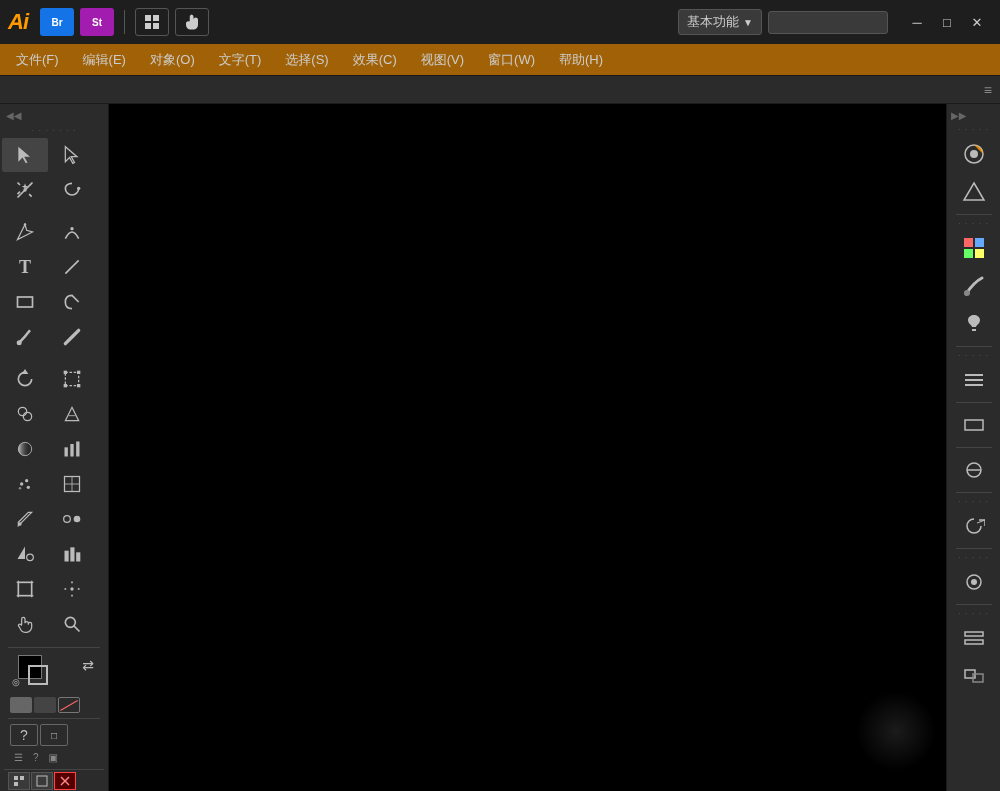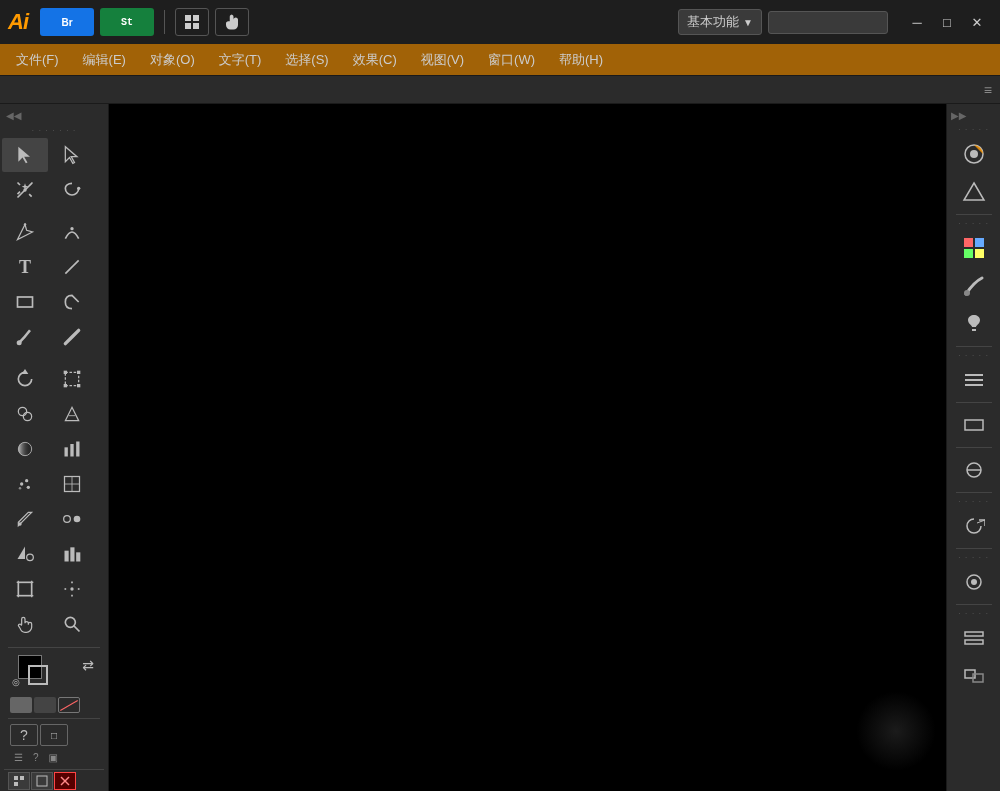--- a/index.html
+++ b/index.html
@@ -25,32 +25,32 @@
     }
     #ai-logo {
       font-size: 22px;
       font-weight: bold;
       color: #ff9a00;
       font-style: italic;
       margin-right: 6px;
       letter-spacing: -1px;
     }
     .app-icon {
-      width: 54px;
+      width: 34px;
       height: 28px;
       display: flex;
       align-items: center;
       justify-content: center;
       border-radius: 3px;
       font-size: 10px;
       font-weight: bold;
       cursor: pointer;
     }
     #br-icon { background: #1473e6; color: #fff; }
-    #st-icon { background: #15803d; color: #fff; font-family: Liberation Mono, monospace; }
+    #st-icon { background: #a21caf; color: #fff; }
     .toolbar-divider {
       width: 1px;
       height: 24px;
       background: #555;
       margin: 0 4px;
     }
     .title-btn-group {
       display: flex;
       align-items: center;
       gap: 4px;

